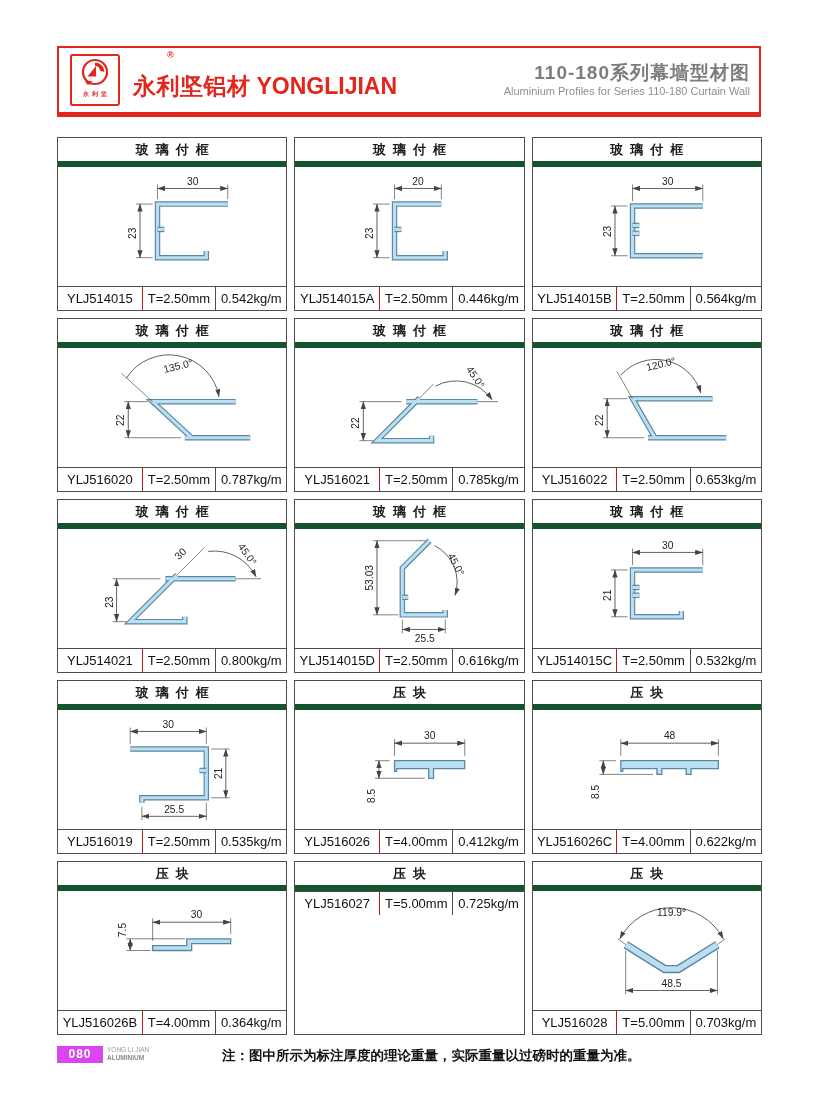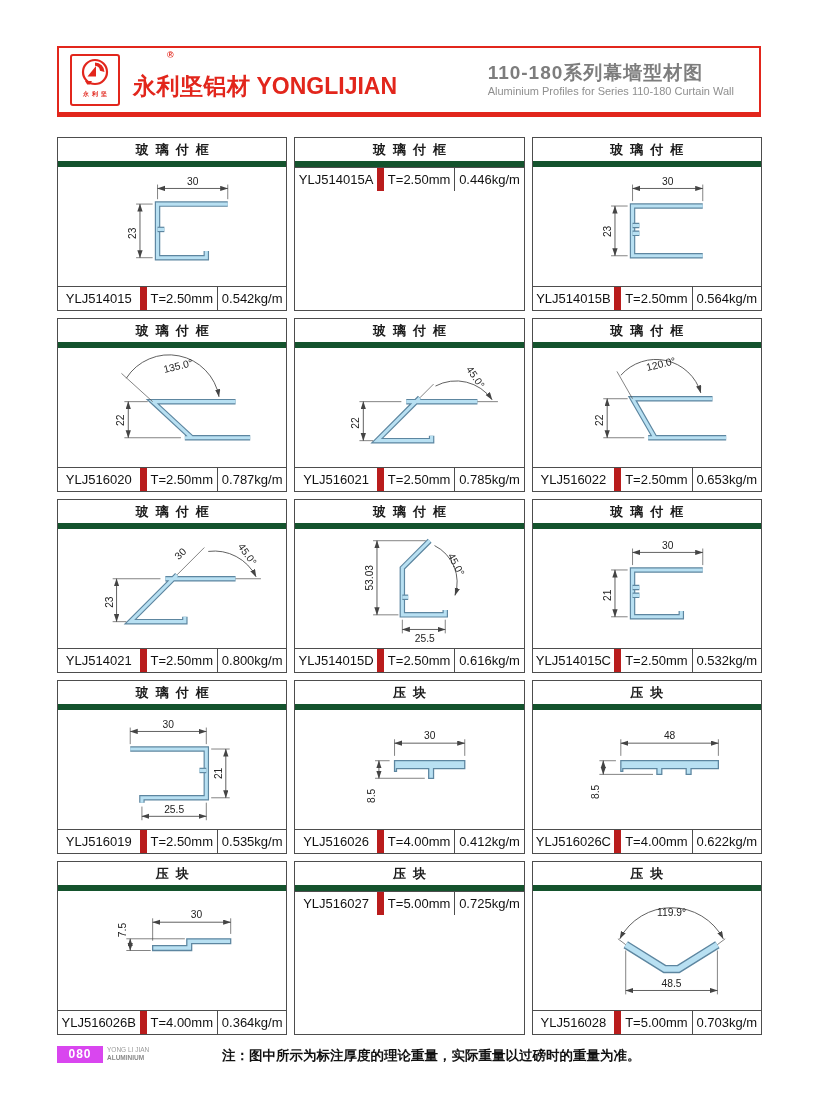--- a/index.html
+++ b/index.html
@@ -8,35 +8,35 @@
 
   
   .header{position:absolute;left:57px;top:46px;width:700px;height:64px;
           border:2px solid #e2261c;border-bottom-width:5px;display:flex;align-items:center;background:#fff;}
   .logobox{width:46px;height:48px;border:2px solid #e2261c;border-radius:3px;margin-left:11px;
            display:flex;flex-direction:column;align-items:center;justify-content:flex-start;position:relative;}
   .logobox .lchars{font-size:6px;color:#e2261c;letter-spacing:3px;font-weight:bold;line-height:8px;text-indent:3px;}
   .reg{position:absolute;left:108px;top:2px;color:#e2261c;font-size:9px;font-weight:bold;}
   .company{margin-left:13px;color:#e2261c;font-weight:bold;font-size:23px;white-space:nowrap;letter-spacing:0.5px;margin-top:12px;}
   .company .en{margin-left:6px;letter-spacing:0px;}
-  .hright{margin-left:auto;text-align:left;padding-right:25px;}
+  .hright{margin-left:auto;text-align:right;padding-right:9px;}
   .hr-cn{font-size:19px;color:#7d7d7d;font-weight:bold;letter-spacing:1px;line-height:22px;}
   .hr-en{font-size:11px;color:#8f8f8f;line-height:14px;}
 
   
   .grid{position:absolute;left:57px;top:137px;width:705px;display:grid;
         grid-template-columns:repeat(3,1fr);grid-auto-rows:174px;gap:7px;}
   .cell{border:1px solid #4d4d4d;display:flex;flex-direction:column;background:#fff;}
   .ctitle{height:23px;line-height:23px;text-align:center;border-bottom:6px solid #14532d;
           font-size:13px;font-weight:bold;color:#1a1a1a;letter-spacing:7px;text-indent:7px;}
   .cdraw{flex:1;position:relative;overflow:hidden;}
   .cdraw svg{position:absolute;inset:0;width:100%;height:100%;}
   .cbot{height:23px;border-top:1px solid #4d4d4d;display:flex;font-size:13px;color:#111;}
   .cbot>div{display:flex;align-items:center;justify-content:center;overflow:hidden;}
-  .cb-model{width:37%;border-right:7px solid #b91c1c;}
+  .cb-model{width:37%;border-right:1px solid #b91c1c;}
   .cb-t{width:32%;border-right:1px solid #4d4d4d;}
   .cb-w{width:31%;}
 
   
   .pOut{fill:none;stroke:#5d86a0;stroke-width:5.6;stroke-linejoin:miter;stroke-linecap:butt;}
   .pIn{fill:none;stroke:#b8e0f2;stroke-width:3.2;stroke-linejoin:miter;stroke-linecap:butt;}
   .vOut{fill:none;stroke:#5d86a0;stroke-width:8.5;stroke-linejoin:miter;}
   .vIn{fill:none;stroke:#b8e0f2;stroke-width:5.6;stroke-linejoin:miter;}
   .pFill{fill:#b8e0f2;stroke:#5d86a0;stroke-width:1.3;}
   .dim{stroke:#4a4a4a;stroke-width:0.9;fill:none;}
@@ -105,20 +105,36 @@
       </div>
       <div class="cbot">
         <div class="cb-model">YLJ514015</div>
         <div class="cb-t">T=2.50mm</div>
         <div class="cb-w">0.542kg/m</div>
       </div>
     </div>
 
     <div class="cell">
       <div class="ctitle">玻璃付框</div>
+      <div class="cdraw">
+        <svg viewBox="0 0 230 122">
+          <path class="pOut" d="M148 38H100V93H152V86"></path>
+            <path class="pIn" d="M148 38H100V93H152V86"></path>
+          <path class="pOut" d="M100 64h7"></path>
+            <path class="pIn" d="M100 64h7"></path>
+          <line class="ext" x1="100" y1="33" x2="100" y2="18"></line>
+            <line class="ext" x1="148" y1="33" x2="148" y2="18"></line>
+          <line class="dim" x1="100" y1="22" x2="148" y2="22" marker-start="url(#arr)" marker-end="url(#arr)"></line>
+          <text class="dimt" x="124" y="18" text-anchor="middle">20</text>
+          <line class="ext" x1="95" y1="38" x2="78" y2="38"></line>
+            <line class="ext" x1="95" y1="93" x2="78" y2="93"></line>
+          <line class="dim" x1="82" y1="38" x2="82" y2="93" marker-start="url(#arr)" marker-end="url(#arr)"></line>
+          <text class="dimt" x="78" y="68" text-anchor="middle" transform="rotate(-90 78 68)">23</text>
+        </svg>
+      </div>
       <div class="cbot">
         <div class="cb-model">YLJ514015A</div>
         <div class="cb-t">T=2.50mm</div>
         <div class="cb-w">0.446kg/m</div>
       </div>
     </div>
 
     <div class="cell">
       <div class="ctitle">玻璃付框</div>
       <div class="cdraw">

